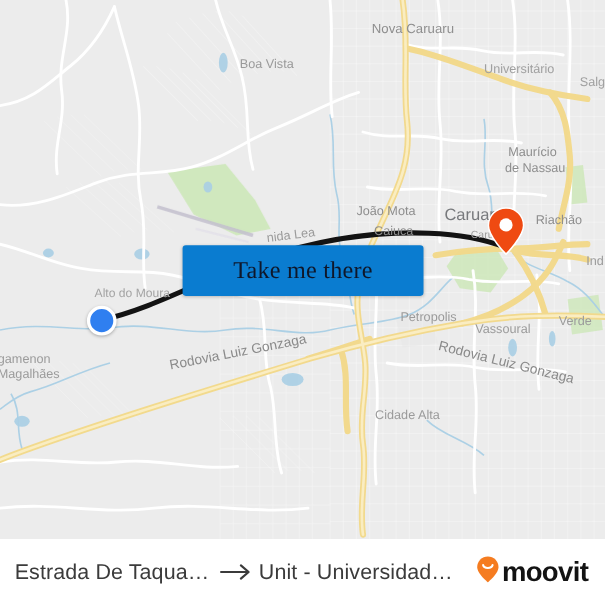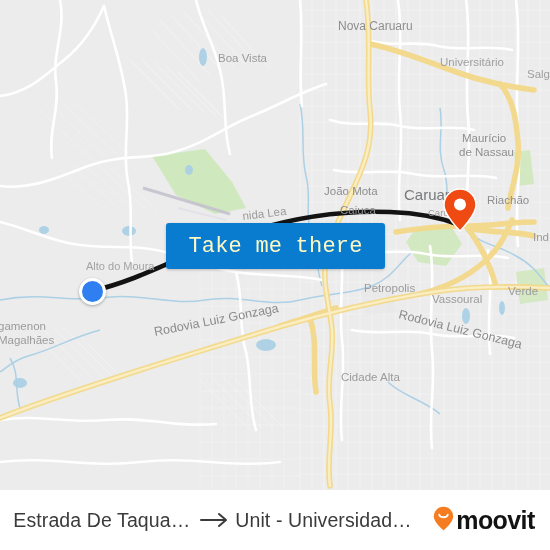--- a/index.html
+++ b/index.html
@@ -28,22 +28,22 @@
     letter-spacing:0.1px;
     white-space:nowrap;
   }
 
   
   .take-me-there {
     position:absolute; left:166px; top:223px;
     width:219px; height:46px;
     background:#0a7cd0;
     border:none; border-radius:3px;
-    color:#fef9c3; font-size:22px;
-    font-family:Liberation Mono, monospace;
+    color:#0f172a; font-size:22px;
+    font-family:Liberation Serif, serif;
     letter-spacing:0.2px;
     cursor:pointer;
     box-shadow:0 1px 3px rgba(0,0,0,0.22);
     display:flex; align-items:center; justify-content:center;
     z-index:40;
   }
 
   
   .origin-dot {
     position:absolute; left:79px; top:278px;

